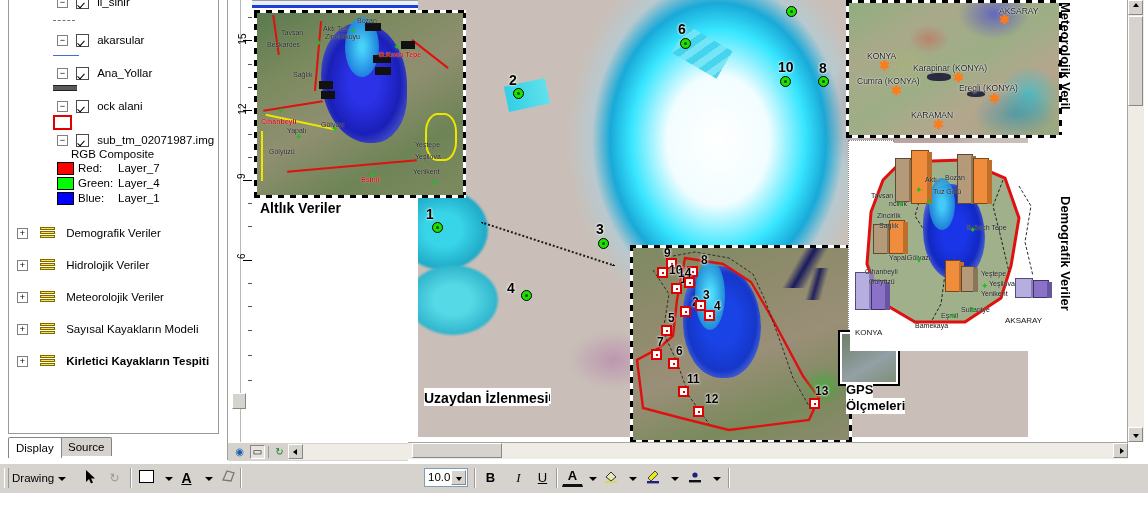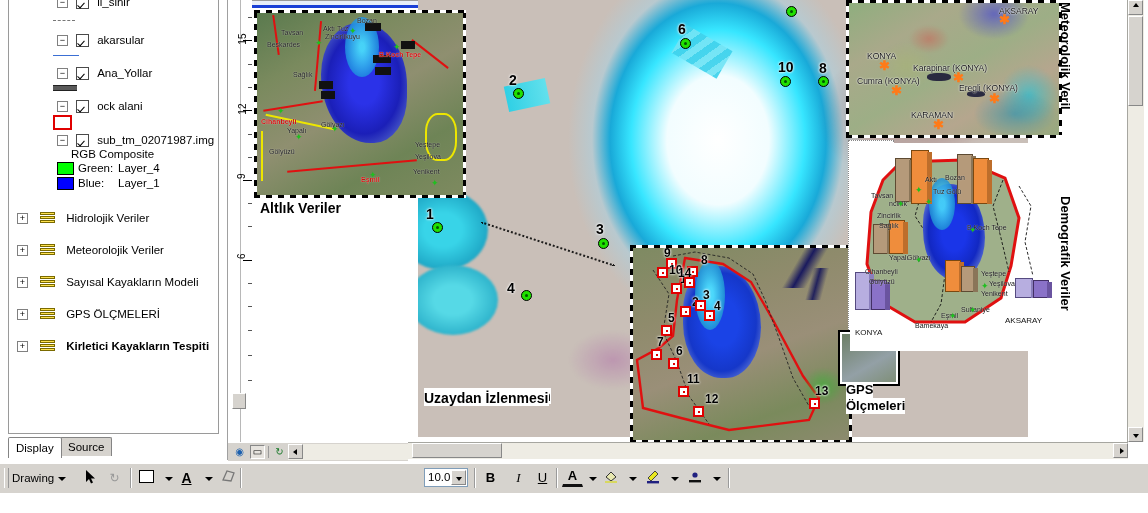--- a/index.html
+++ b/index.html
@@ -307,46 +307,49 @@
         <span class="sym-box"></span>
       </div>
 
       <div class="tl-row" style="margin-top:2px;padding-left:48px;">
         <span class="tl-exp">−</span>
         <span class="tl-chk on"></span>
         <span class="tl-label">sub_tm_02071987.img</span>
       </div>
       <div class="rgb-head">RGB Composite</div>
       <div class="rgb-row">
+        <span class="sw" style="background:#ff0000"></span><span class="rgb-name">Red:</span><span>Layer_7</span>
+      </div>
+      <div class="rgb-row">
         <span class="sw" style="background:#00ff00"></span><span class="rgb-name">Green:</span><span>Layer_4</span>
       </div>
       <div class="rgb-row">
         <span class="sw" style="background:#0000ff"></span><span class="rgb-name">Blue:</span><span>Layer_1</span>
       </div>
 
       <div style="margin-top:10px;">
         <div class="grp-row">
           <span class="tl-exp">+</span>
           <span class="grp-ico"><i></i><i></i><i></i></span>
+          <span class="tl-label">Demografik Veriler</span>
+        </div>
+        <div class="grp-row">
+          <span class="tl-exp">+</span>
+          <span class="grp-ico"><i></i><i></i><i></i></span>
           <span class="tl-label">Hidrolojik Veriler</span>
         </div>
         <div class="grp-row">
           <span class="tl-exp">+</span>
           <span class="grp-ico"><i></i><i></i><i></i></span>
           <span class="tl-label">Meteorolojik Veriler</span>
         </div>
         <div class="grp-row">
           <span class="tl-exp">+</span>
           <span class="grp-ico"><i></i><i></i><i></i></span>
           <span class="tl-label">Sayısal Kayakların Modeli</span>
-        </div>
-        <div class="grp-row">
-          <span class="tl-exp">+</span>
-          <span class="grp-ico"><i></i><i></i><i></i></span>
-          <span class="tl-label">GPS ÖLÇMELERİ</span>
         </div>
         <div class="grp-row">
           <span class="tl-exp">+</span>
           <span class="grp-ico"><i></i><i></i><i></i></span>
           <span class="tl-label bold">Kirletici Kayakların Tespiti</span>
         </div>
       </div>
     </div>
 
     <div id="toc-tabs">

